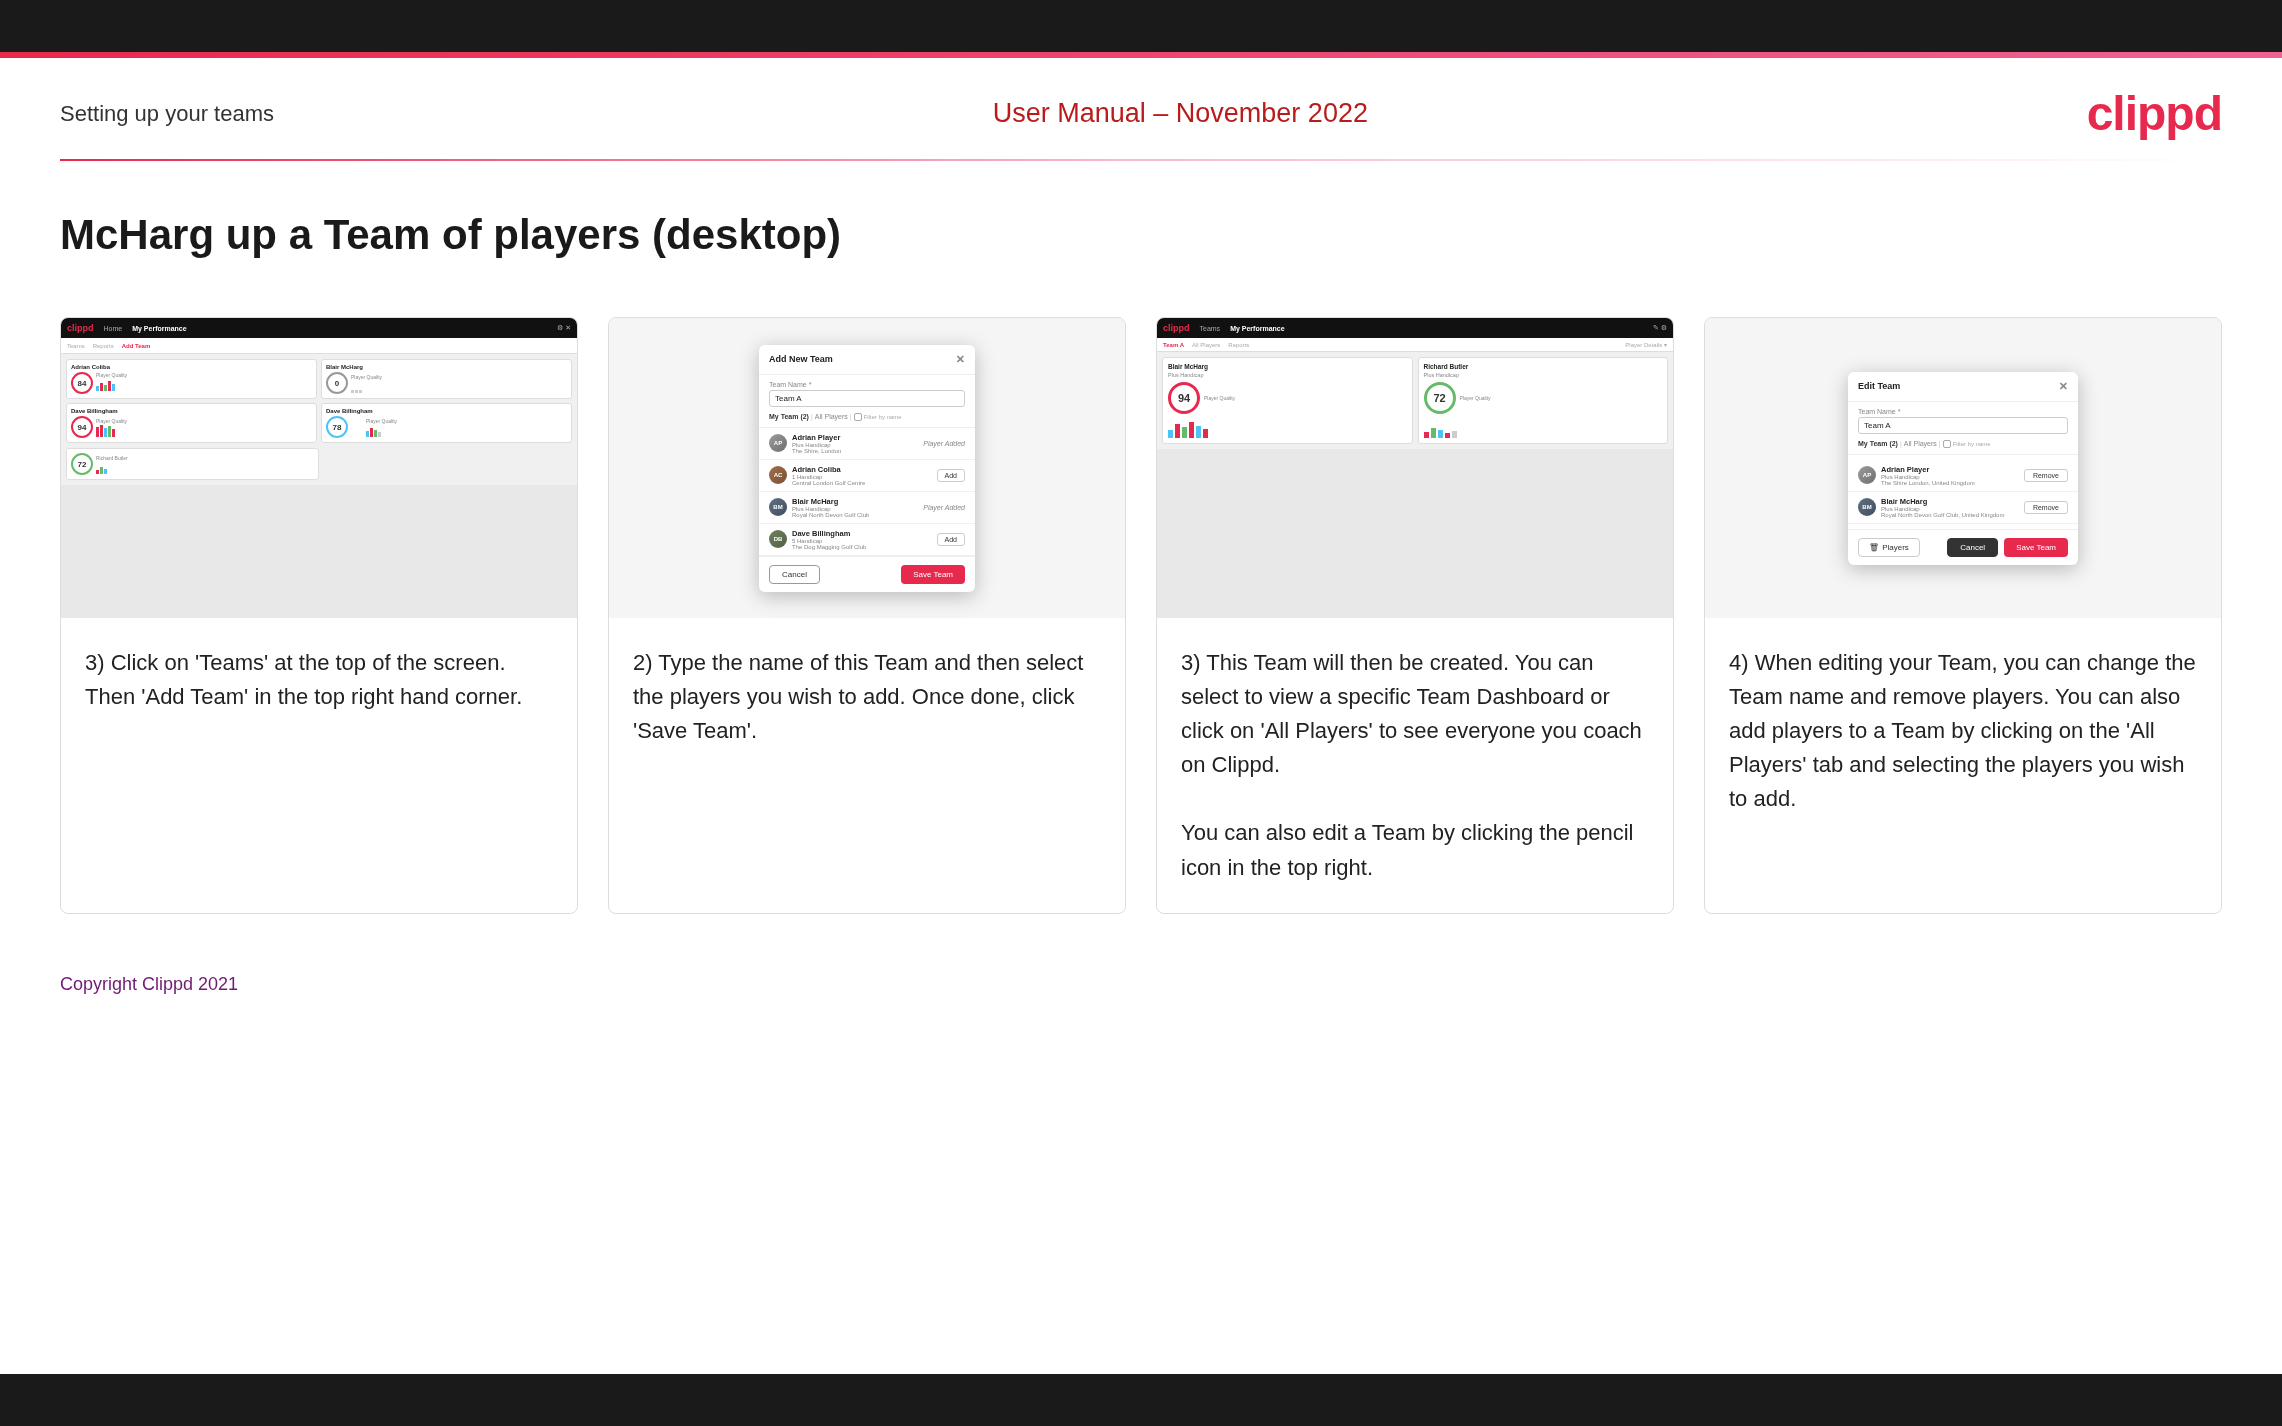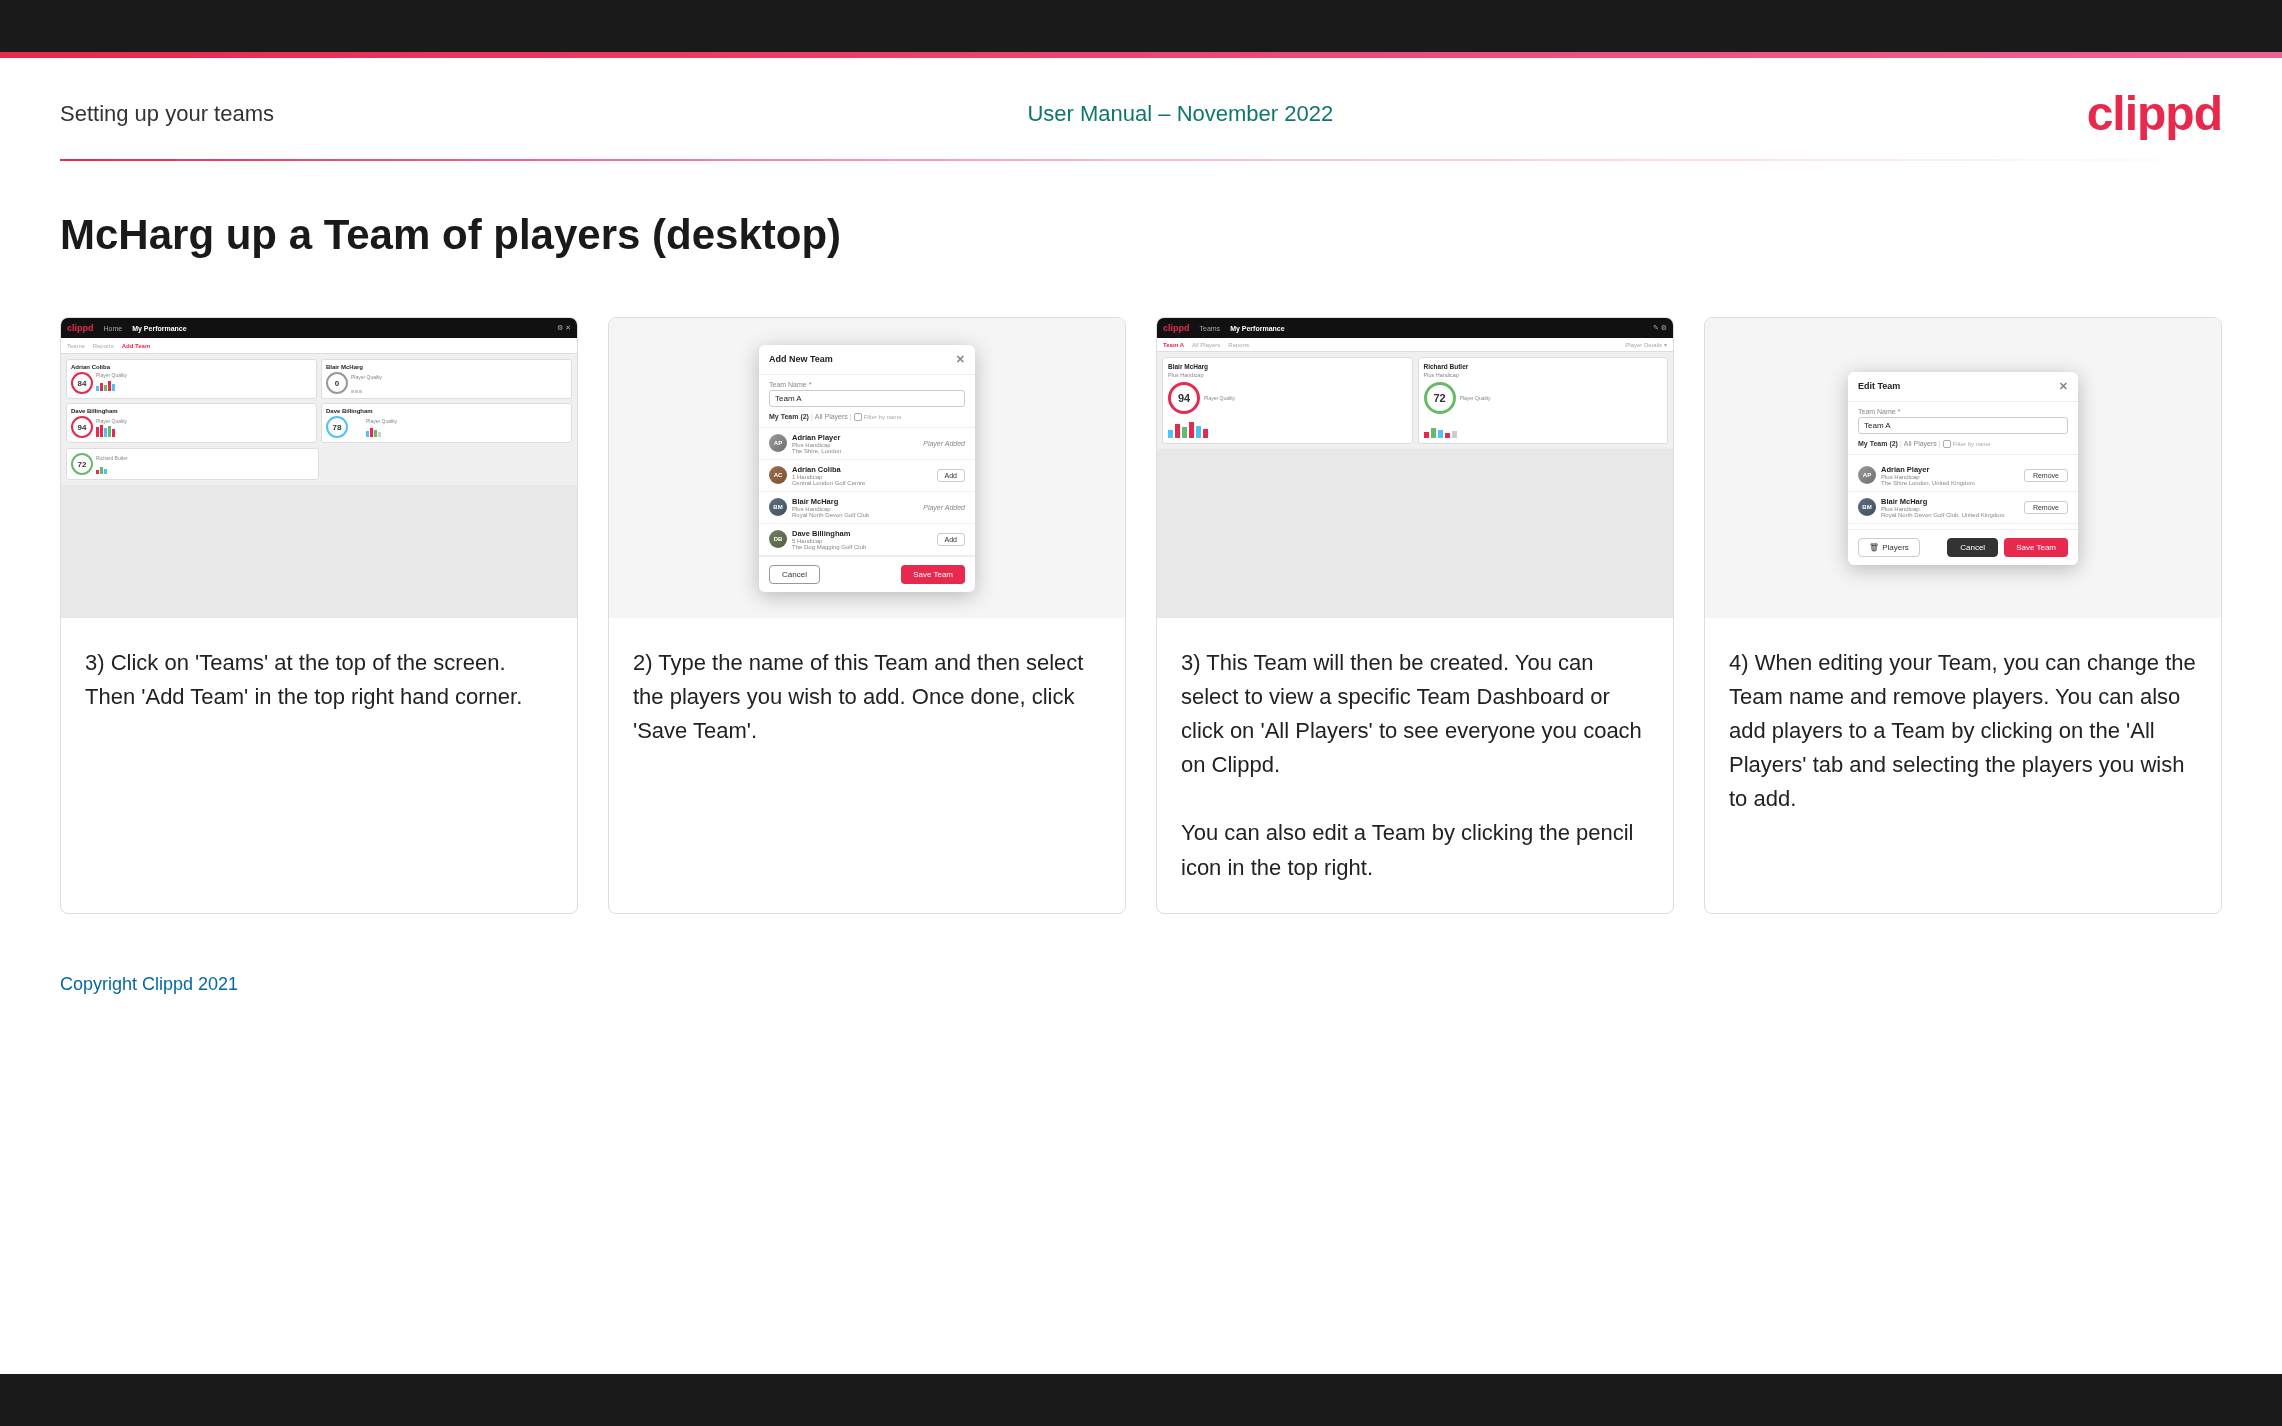--- a/index.html
+++ b/index.html
@@ -30,22 +30,22 @@
       display: flex;
       align-items: center;
       justify-content: space-between;
       padding: 28px 60px 18px 60px;
     }
     .header-left {
       font-size: 22px;
       color: #333;
     }
     .header-center {
-      font-size: 22px;
-      color: #0f766e;
+      font-size: 27px;
+      color: #b91c1c;
     }
     .header-logo {
       font-size: 48px;
       font-weight: bold;
       color: #e8294e;
       letter-spacing: -1px;
     }
 
     
     .divider {
@@ -103,21 +103,21 @@
       font-size: 22px;
       line-height: 1.55;
       color: #222;
       flex: 1;
     }
 
     
     .footer {
       padding: 20px 60px;
       font-size: 18px;
-      color: #0369a1;
+      color: #701a75;
     }
 
     
     .bottom-bar {
       background: #1a1a1a;
       height: 52px;
       width: 100%;
       position: fixed;
       bottom: 0;
     }

